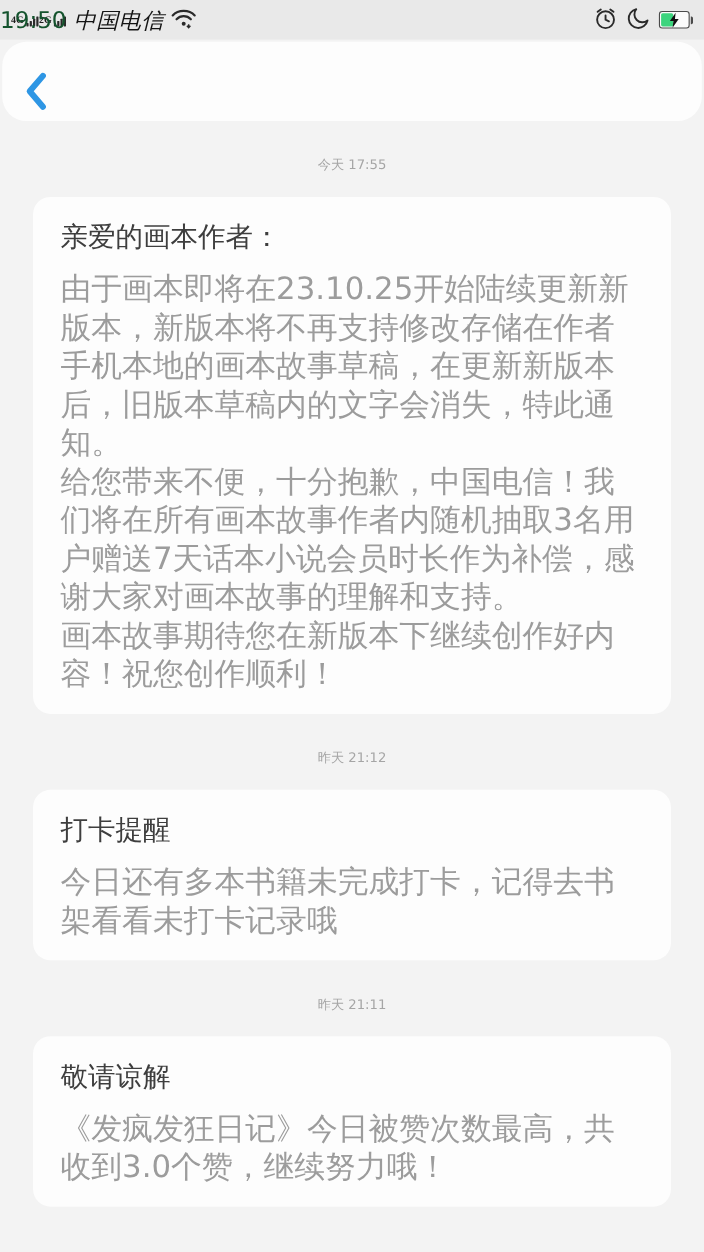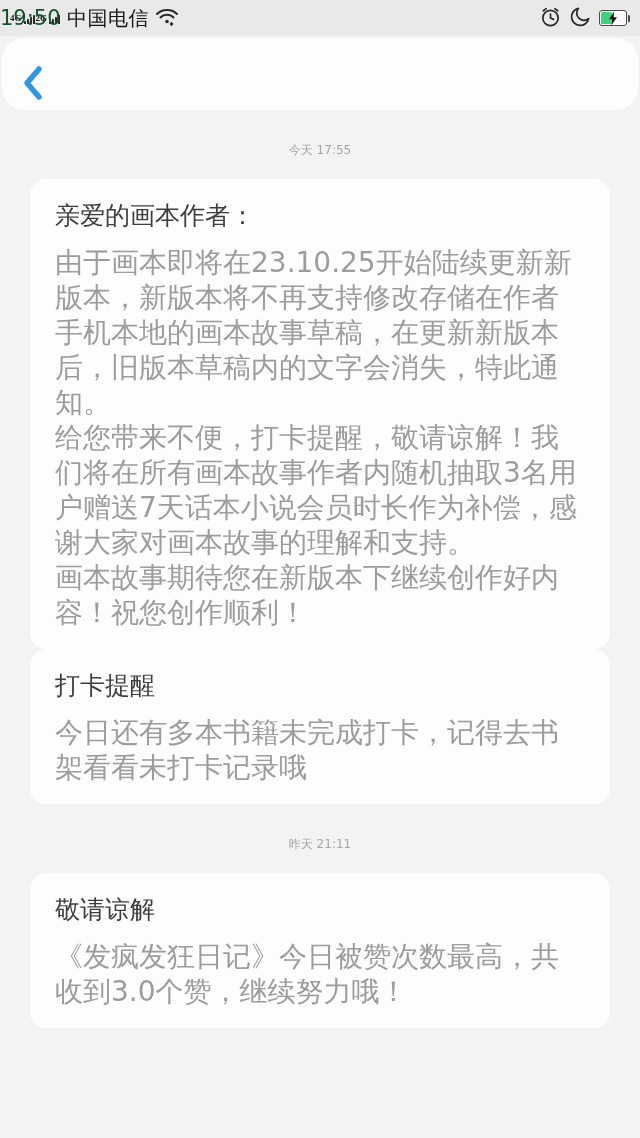--- a/index.html
+++ b/index.html
@@ -23,21 +23,21 @@
   .sb-left { display: flex; align-items: center; gap: 5px; }
   .sim-signal { display: flex; flex-direction: row; gap: 1px; margin-right: 2px; font-family: Liberation Serif, serif; }
   .sim-row { display: flex; align-items: flex-end; gap: 2px; height: 12px; }
   .sim-label { font-size: 9px; font-weight: bold; color: #1c1c1c; line-height: 12px; }
   .bars { display: flex; align-items: flex-end; gap: 1px; }
   .bars i { display: block; width: 2px; background: #2a2a2a; border-radius: 0.5px; }
   .bars i:nth-child(1){ height: 3px; }
   .bars i:nth-child(2){ height: 5px; }
   .bars i:nth-child(3){ height: 7px; }
   .bars i:nth-child(4){ height: 9px; }
-  .carrier { font-size: 20px; color: #141414; letter-spacing: 0.5px; }
+  .carrier { font-size: 20px; color: #141414; letter-spacing: 0.5px; font-style: italic; }
   .sb-center {
     position: absolute; left: 0; right: 12px; text-align: left;
     font-size: 21px; color: #14532d; pointer-events: none;
   }
   .sb-right { margin-left: auto; display: flex; align-items: center; gap: 7px; z-index: 1; }
   .battery { position: relative; width: 31px; height: 16px; }
   .battery .shell {
     position: absolute; left: 0; top: 0; width: 28px; height: 16px;
     border: 1.5px solid #4a4a4a; border-radius: 3px; background: #fbfbfb;
   }
@@ -173,27 +173,28 @@
   </header>
 
   <main class="feed">
 
     <section class="group">
       <div class="timestamp">今天 17:55</div>
       <article class="card">
         <h2 class="card-title">亲爱的画本作者：</h2>
         <div class="card-body">
           <p>由于画本即将在23.10.25开始陆续更新新版本，新版本将不再支持修改存储在作者手机本地的画本故事草稿，在更新新版本后，旧版本草稿内的文字会消失，特此通知。</p>
-          <p>给您带来不便，打卡提醒，敬请谅解！我们将在所有画本故事作者内随机抽取3名用户赠送7天话本小说会员时长作为补偿，感谢大家对画本故事的理解和支持。</p>
+          <p>给您带来不便，十分抱歉，中国电信！我们将在所有画本故事作者内随机抽取3名用户赠送7天话本小说会员时长作为补偿，感谢大家对画本故事的理解和支持。</p>
           <p>画本故事期待您在新版本下继续创作好内容！祝您创作顺利！</p>
         </div>
       </article>
     </section>
 
     <section class="group">
+      <div class="timestamp">昨天 21:12</div>
       <article class="card">
         <h2 class="card-title">打卡提醒</h2>
         <div class="card-body">
           <p>今日还有多本书籍未完成打卡，记得去书架看看未打卡记录哦</p>
         </div>
       </article>
     </section>
 
     <section class="group">
       <div class="timestamp">昨天 21:11</div>

